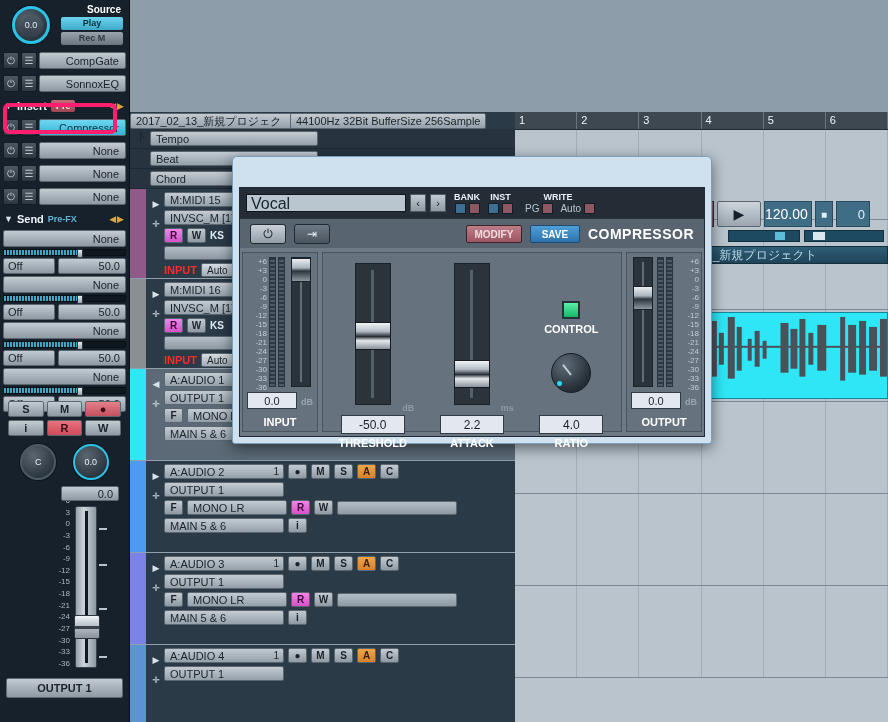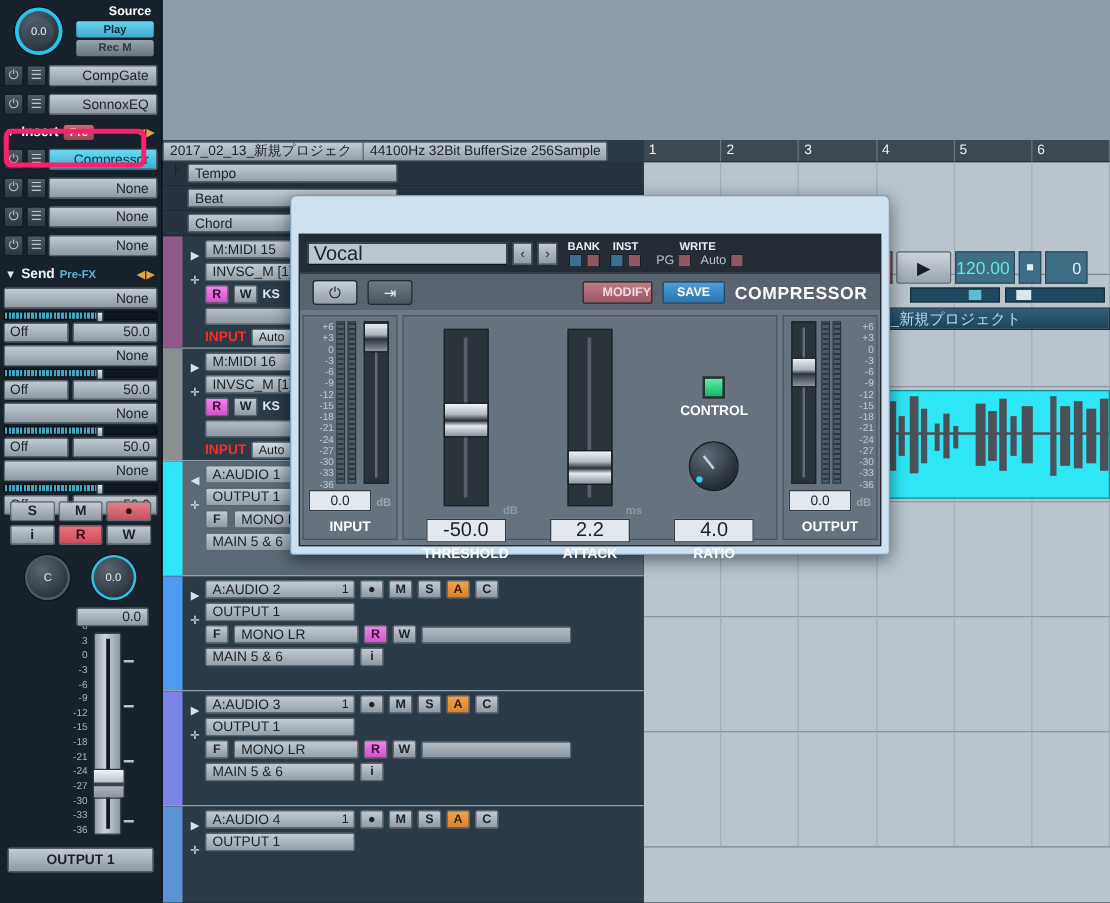--- a/index.html
+++ b/index.html
@@ -250,21 +250,21 @@
   .transport { position:absolute; right:0; top:196px; width:188px; height:74px; z-index:7; }
   .tp-row { position:absolute; left:0; top:4px; right:0; height:28px; display:flex; gap:3px; align-items:center; }
   .tp-red { width:14px; height:26px; background:linear-gradient(#9d6a72,#7d4a53); border:1px solid #2a333b; }
   .tp-play {
     width:44px; height:26px; border-radius:2px; border:1px solid #5c666f;
     background:linear-gradient(#cdd5db,#9aa5af); color:#17202a;
     display:flex; align-items:center; justify-content:center; font-size:14px;
   }
   .tp-tempo {
     width:48px; height:26px; border:1px solid #2b4a5c; background:#3f6d85;
-    color:#5eead4; font-size:14px; text-align:right; padding-right:4px; line-height:25px;
+    color:#ffffff; font-size:14px; text-align:right; padding-right:4px; line-height:25px;
   }
   .tp-sm { width:18px; height:26px; border:1px solid #2b4a5c; background:#3f6d85; color:#dff1f8;
            font-size:10px; text-align:center; line-height:25px; }
   .tp-num { width:34px; height:26px; border:1px solid #2b4a5c; background:#3f6d85;
             color:#dff1f8; font-size:13px; text-align:right; padding-right:4px; line-height:25px; }
   .tp-bars { position:absolute; left:28px; top:34px; right:4px; height:12px; display:flex; gap:4px; }
   .tp-bar1 { flex:1; background:#1e4a61; border:1px solid #15303d; position:relative; }
   .tp-bar1 b { position:absolute; right:14px; top:1px; width:10px; bottom:1px; background:#5fbcd8; }
   .tp-bar2 { flex:1.1; background:#1e4a61; border:1px solid #15303d; position:relative; }
   .tp-bar2 b { position:absolute; left:8px; top:1px; width:12px; bottom:1px; background:#dbe7ee; }
@@ -319,21 +319,21 @@
     width:36px; height:20px; border-radius:3px; border:1px solid #222a31;
     background:linear-gradient(#c9d1d8,#949ea7); color:#1b2229;
     display:flex; align-items:center; justify-content:center; font-size:12px;
   }
   .arrowbtn {
     width:36px; height:20px; border-radius:3px; border:1px solid #222a31;
     background:linear-gradient(#6d7985,#4b555f); color:#e6edf3;
     display:flex; align-items:center; justify-content:center; font-size:12px;
   }
   .modify {
-    margin-left:auto; width:56px; height:18px; line-height:17px; text-align:right;
+    margin-left:auto; width:56px; height:18px; line-height:17px; text-align:center;
     font-size:10px; font-weight:bold; border-radius:2px;
     background:linear-gradient(#bc7d87,#9c5663); color:#f2dade; border:1px solid #3a2429;
   }
   .save {
     width:50px; height:18px; line-height:17px; text-align:center; font-size:10px;
     font-weight:bold; border-radius:2px;
     background:linear-gradient(#4f9fd6,#2c73ad); color:#fff; border:1px solid #1c4a72;
   }
   .comp-title { font-size:14px; font-weight:bold; color:#fff; letter-spacing:.5px; }
 
@@ -380,21 +380,21 @@
     margin-left:-1.5px; background:#545f6a;
   }
   .v-cap {
     position:absolute; left:-1px; width:36px; height:28px;
     background:linear-gradient(#f0f4f7,#b3bcc4 32%,#272e35 52%,#e5eaee 68%,#89939c);
     border:1px solid #151b21;
   }
   .unit { position:absolute; right:8px; top:150px; font-size:9px; color:#8d99a4; font-weight:bold; }
   .ctl-val {
     position:absolute; left:50%; margin-left:-32px; top:162px; width:64px; height:19px;
-    line-height:18px; text-align:center; font-size:16px;
+    line-height:18px; text-align:center; font-size:12px;
     background:#e2e8ed; color:#18222b; border:1px solid #323b43;
   }
   .ctl-lbl { position:absolute; left:0; right:0; top:184px; text-align:center;
              font-size:11px; font-weight:bold; color:#fff; }
   .led-ctl {
     position:absolute; left:50%; margin-left:-9px; top:48px; width:18px; height:18px;
     background:linear-gradient(#5cf0a8,#15b667); border:2px solid #263038;
   }
   .knob-ratio {
     position:absolute; left:50%; margin-left:-20px; top:100px; width:40px; height:40px;

